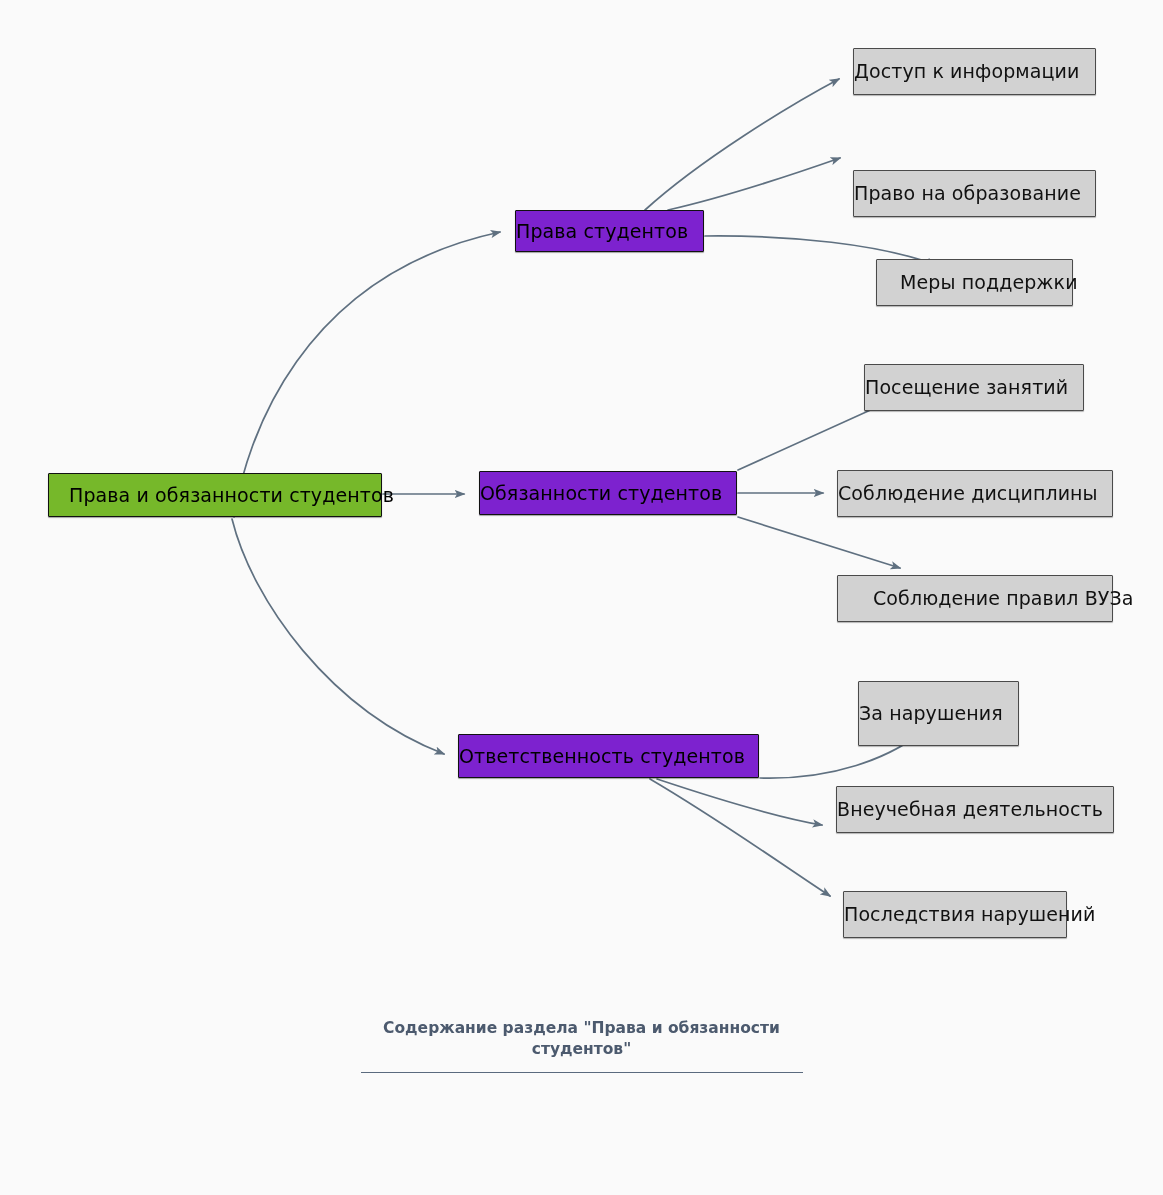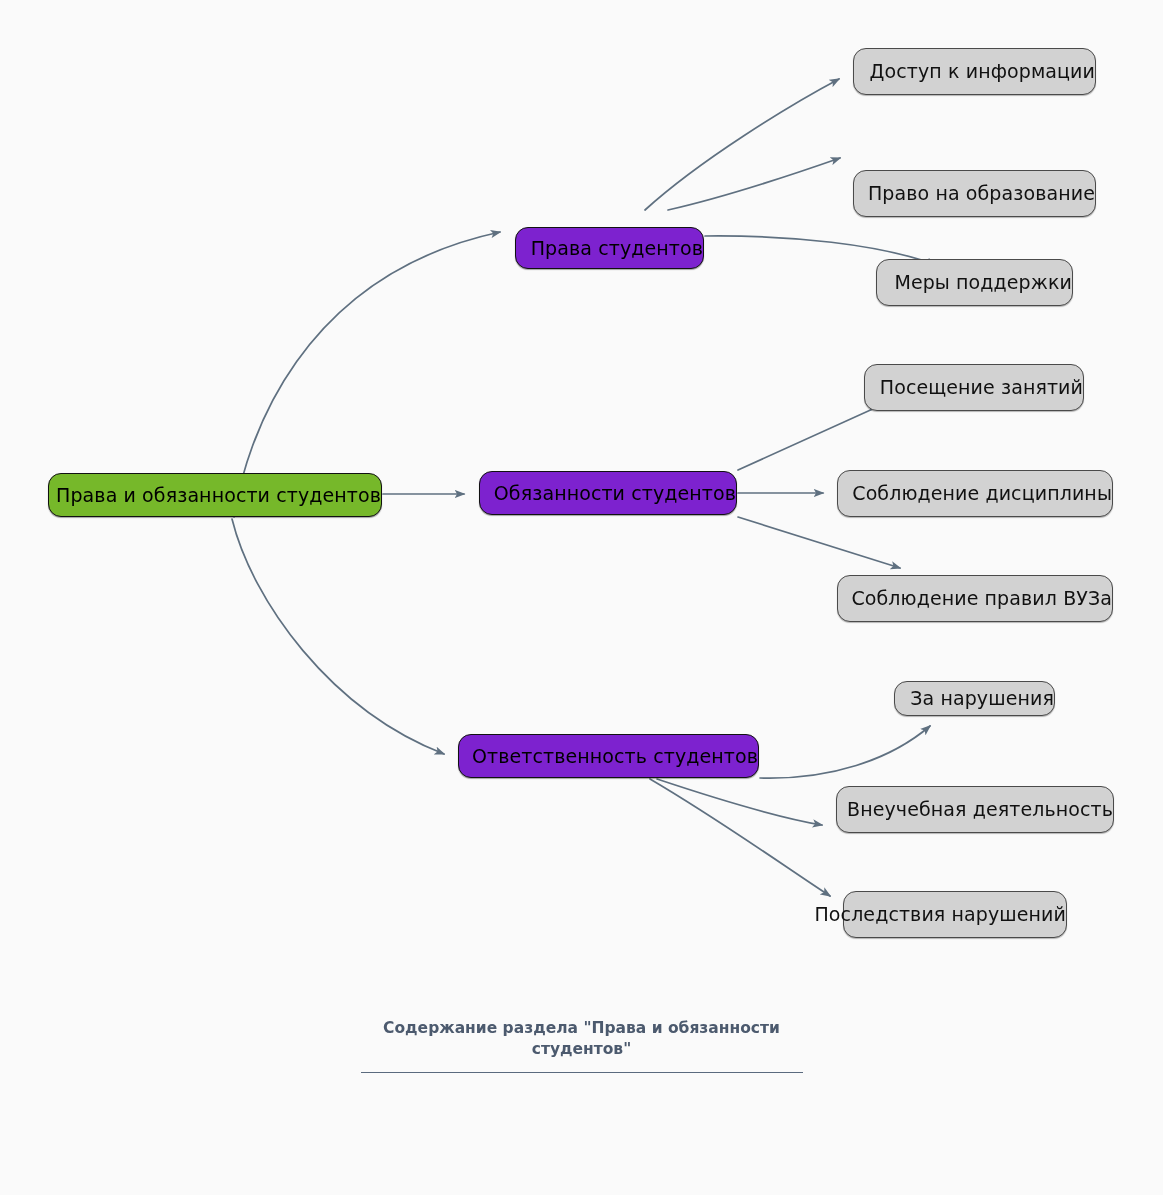--- a/index.html
+++ b/index.html
@@ -32,22 +32,22 @@
     width: 1163px;
     height: 1195px;
     pointer-events: none;
   }
 
   .node {
     position: absolute;
     box-sizing: border-box;
     display: flex;
     align-items: center;
-    justify-content: flex-end;
-    border-radius: 13px;
+    justify-content: flex-start;
+    border-radius: 1px;
     white-space: nowrap;
     line-height: 1;
   }
 
   .node-label {
     display: block;
     color: #000000;
     font-size: 19px;
     letter-spacing: 0.1px;
   }
@@ -135,21 +135,21 @@
         <path d="M 760,778 C 830,780 890,760 930,726" marker-end="url(#arrowhead)"></path>
         <path d="M 657,779 C 720,800 780,818 822,825" marker-end="url(#arrowhead)"></path>
         <path d="M 650,779 C 720,820 790,870 830,896" marker-end="url(#arrowhead)"></path>
       </g>
   </svg>
 
   <div id="node-layer">
       <div class="node root" style="left: 48px; top: 473px; width: 334px; height: 44px; padding-left: 20px;">
         <span class="node-label">Права и обязанности студентов</span>
       </div>
-      <div class="node branch" style="left: 515px; top: 210px; width: 189px; height: 42px; margin-top: 17px;">
+      <div class="node branch" style="left: 515px; top: 210px; width: 189px; height: 42px;">
         <span class="node-label">Права студентов</span>
       </div>
       <div class="node leaf" style="left: 853px; top: 48px; width: 243px; height: 47px;">
         <span class="node-label">Доступ к информации</span>
       </div>
       <div class="node leaf" style="left: 853px; top: 170px; width: 243px; height: 47px;">
         <span class="node-label">Право на образование</span>
       </div>
       <div class="node leaf" style="left: 876px; top: 259px; width: 197px; height: 47px; padding-left: 23px;">
         <span class="node-label">Меры поддержки</span>
@@ -162,24 +162,24 @@
       </div>
       <div class="node leaf" style="left: 864px; top: 364px; width: 220px; height: 47px;">
         <span class="node-label">Посещение занятий</span>
       </div>
       <div class="node leaf" style="left: 837px; top: 470px; width: 276px; height: 47px;">
         <span class="node-label">Соблюдение дисциплины</span>
       </div>
       <div class="node leaf" style="left: 837px; top: 575px; width: 276px; height: 47px; padding-left: 35px;">
         <span class="node-label">Соблюдение правил ВУЗа</span>
       </div>
-      <div class="node leaf" style="left: 894px; top: 681px; width: 161px; height: 35px; padding-left: 37px;">
+      <div class="node leaf" style="left: 858px; top: 681px; width: 161px; height: 65px;">
         <span class="node-label">За нарушения</span>
       </div>
-      <div class="node leaf" style="left: 836px; top: 786px; width: 278px; height: 47px; padding-left: 10px;">
+      <div class="node leaf" style="left: 836px; top: 786px; width: 278px; height: 47px;">
         <span class="node-label">Внеучебная деятельность</span>
       </div>
       <div class="node leaf" style="left: 843px; top: 891px; width: 224px; height: 47px;">
         <span class="node-label">Последствия нарушений</span>
       </div>
     </div>
 
   <div id="caption-block">
     <span id="caption-title">Содержание раздела "Права и обязанности студентов"</span>
     <div id="caption-divider"></div>

